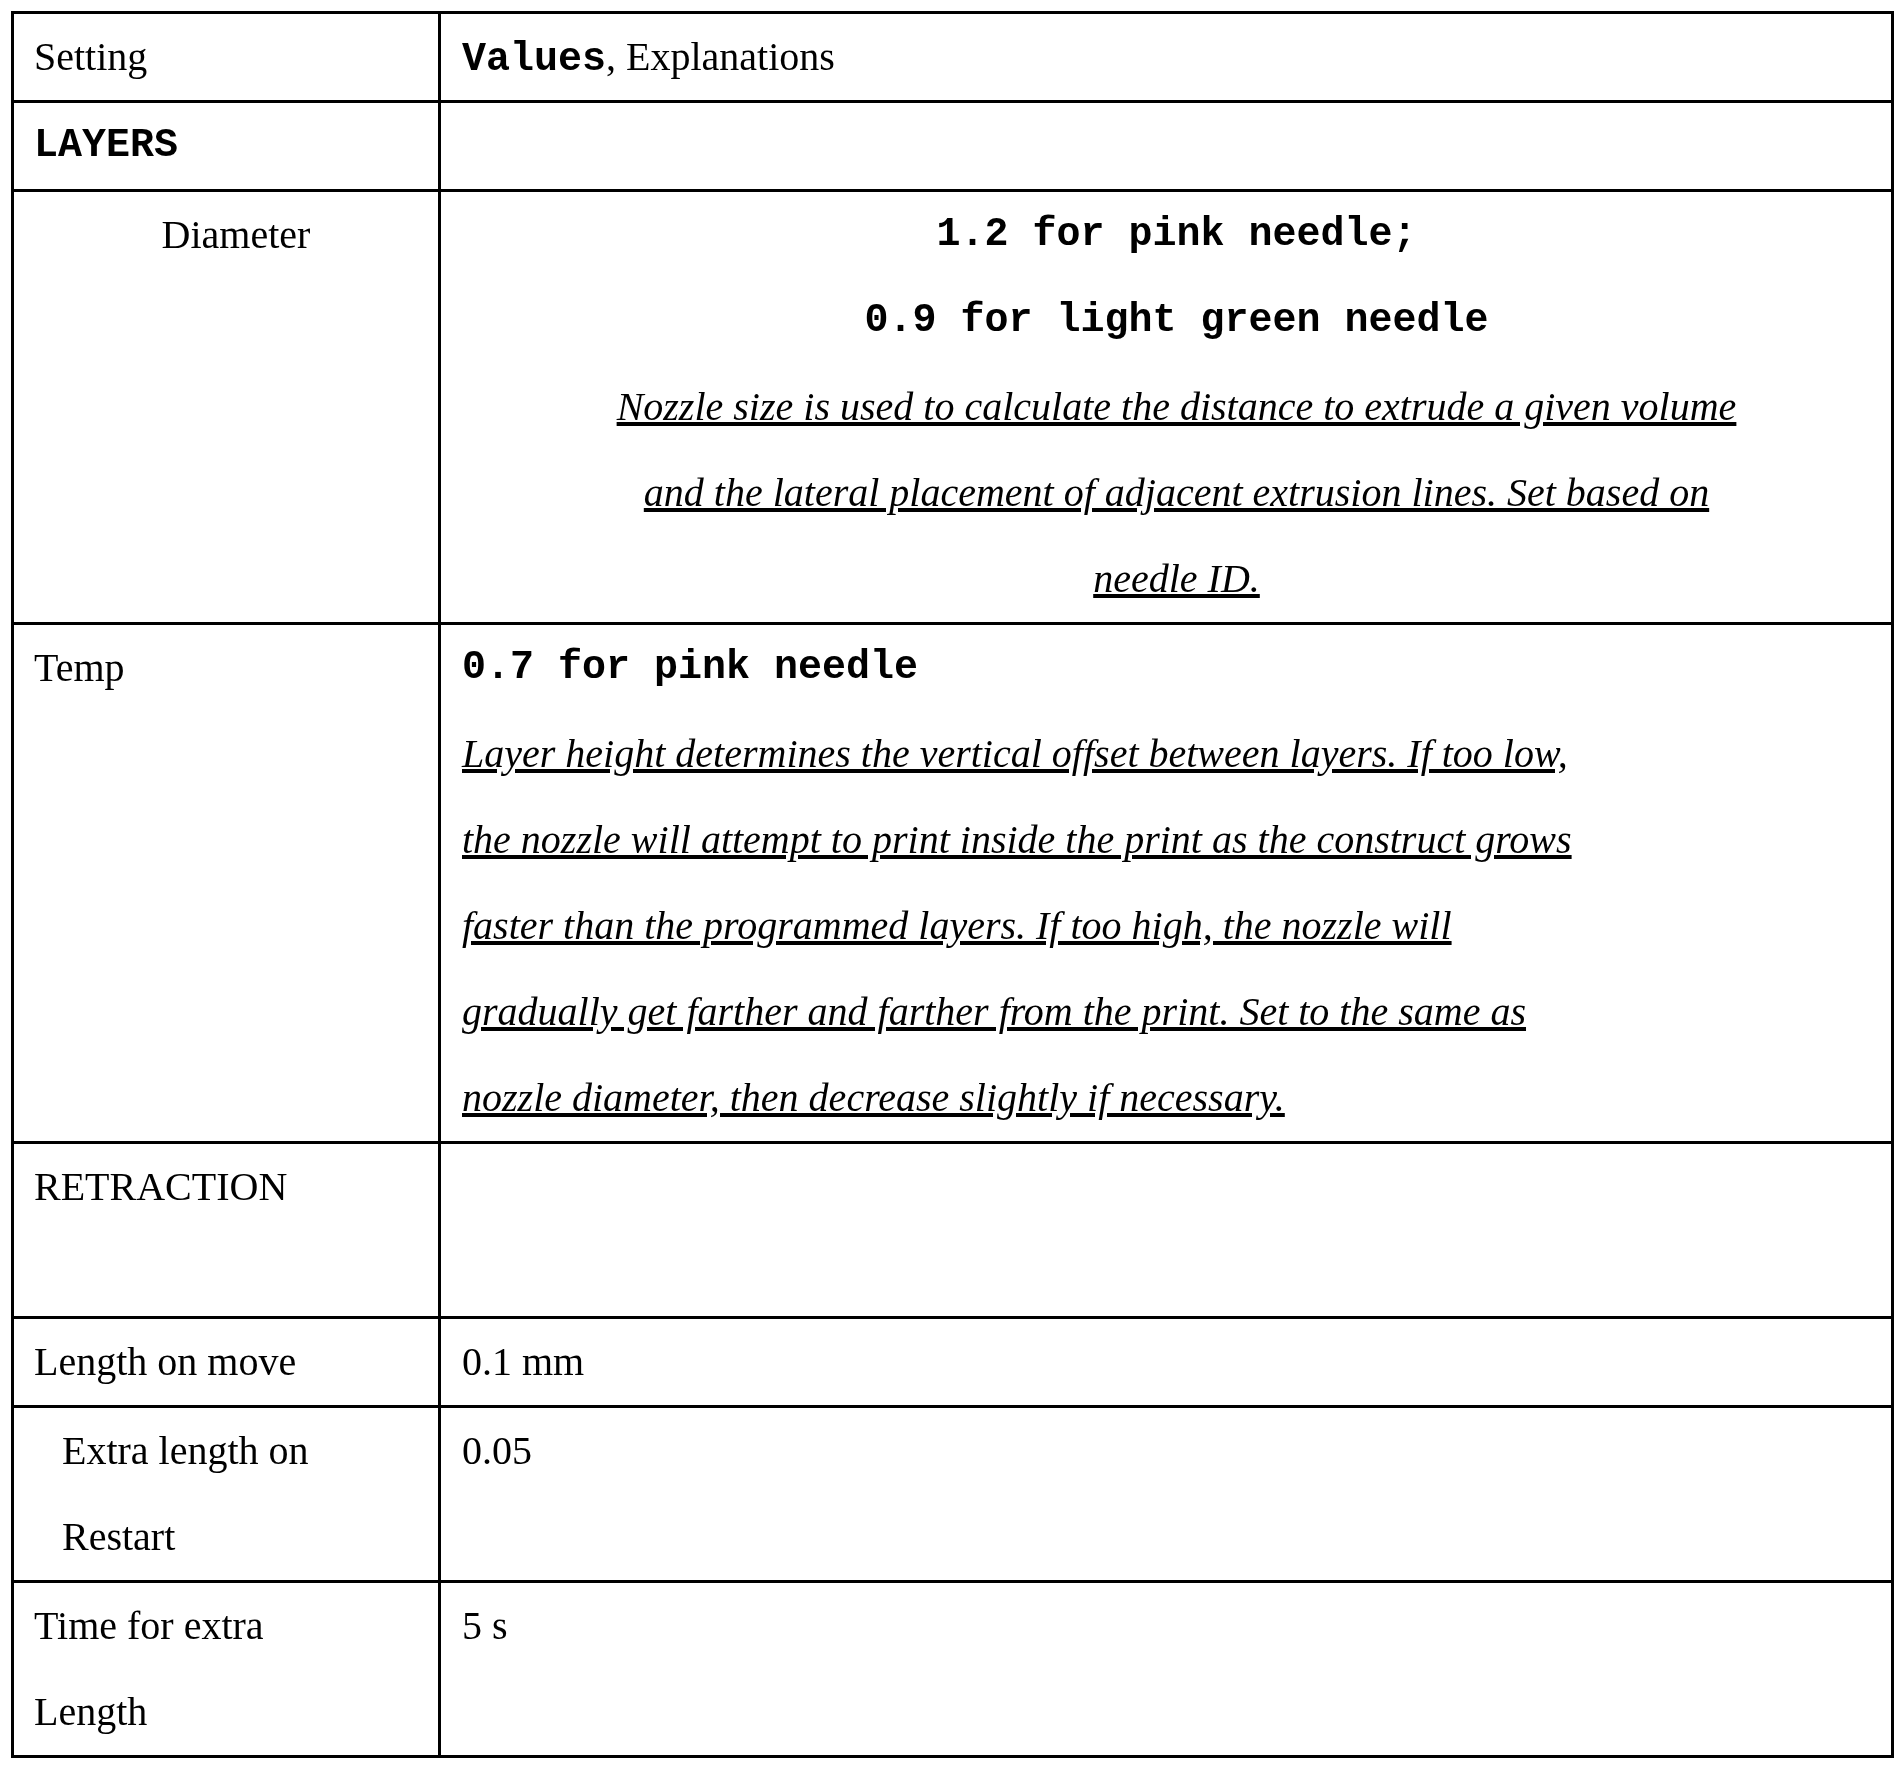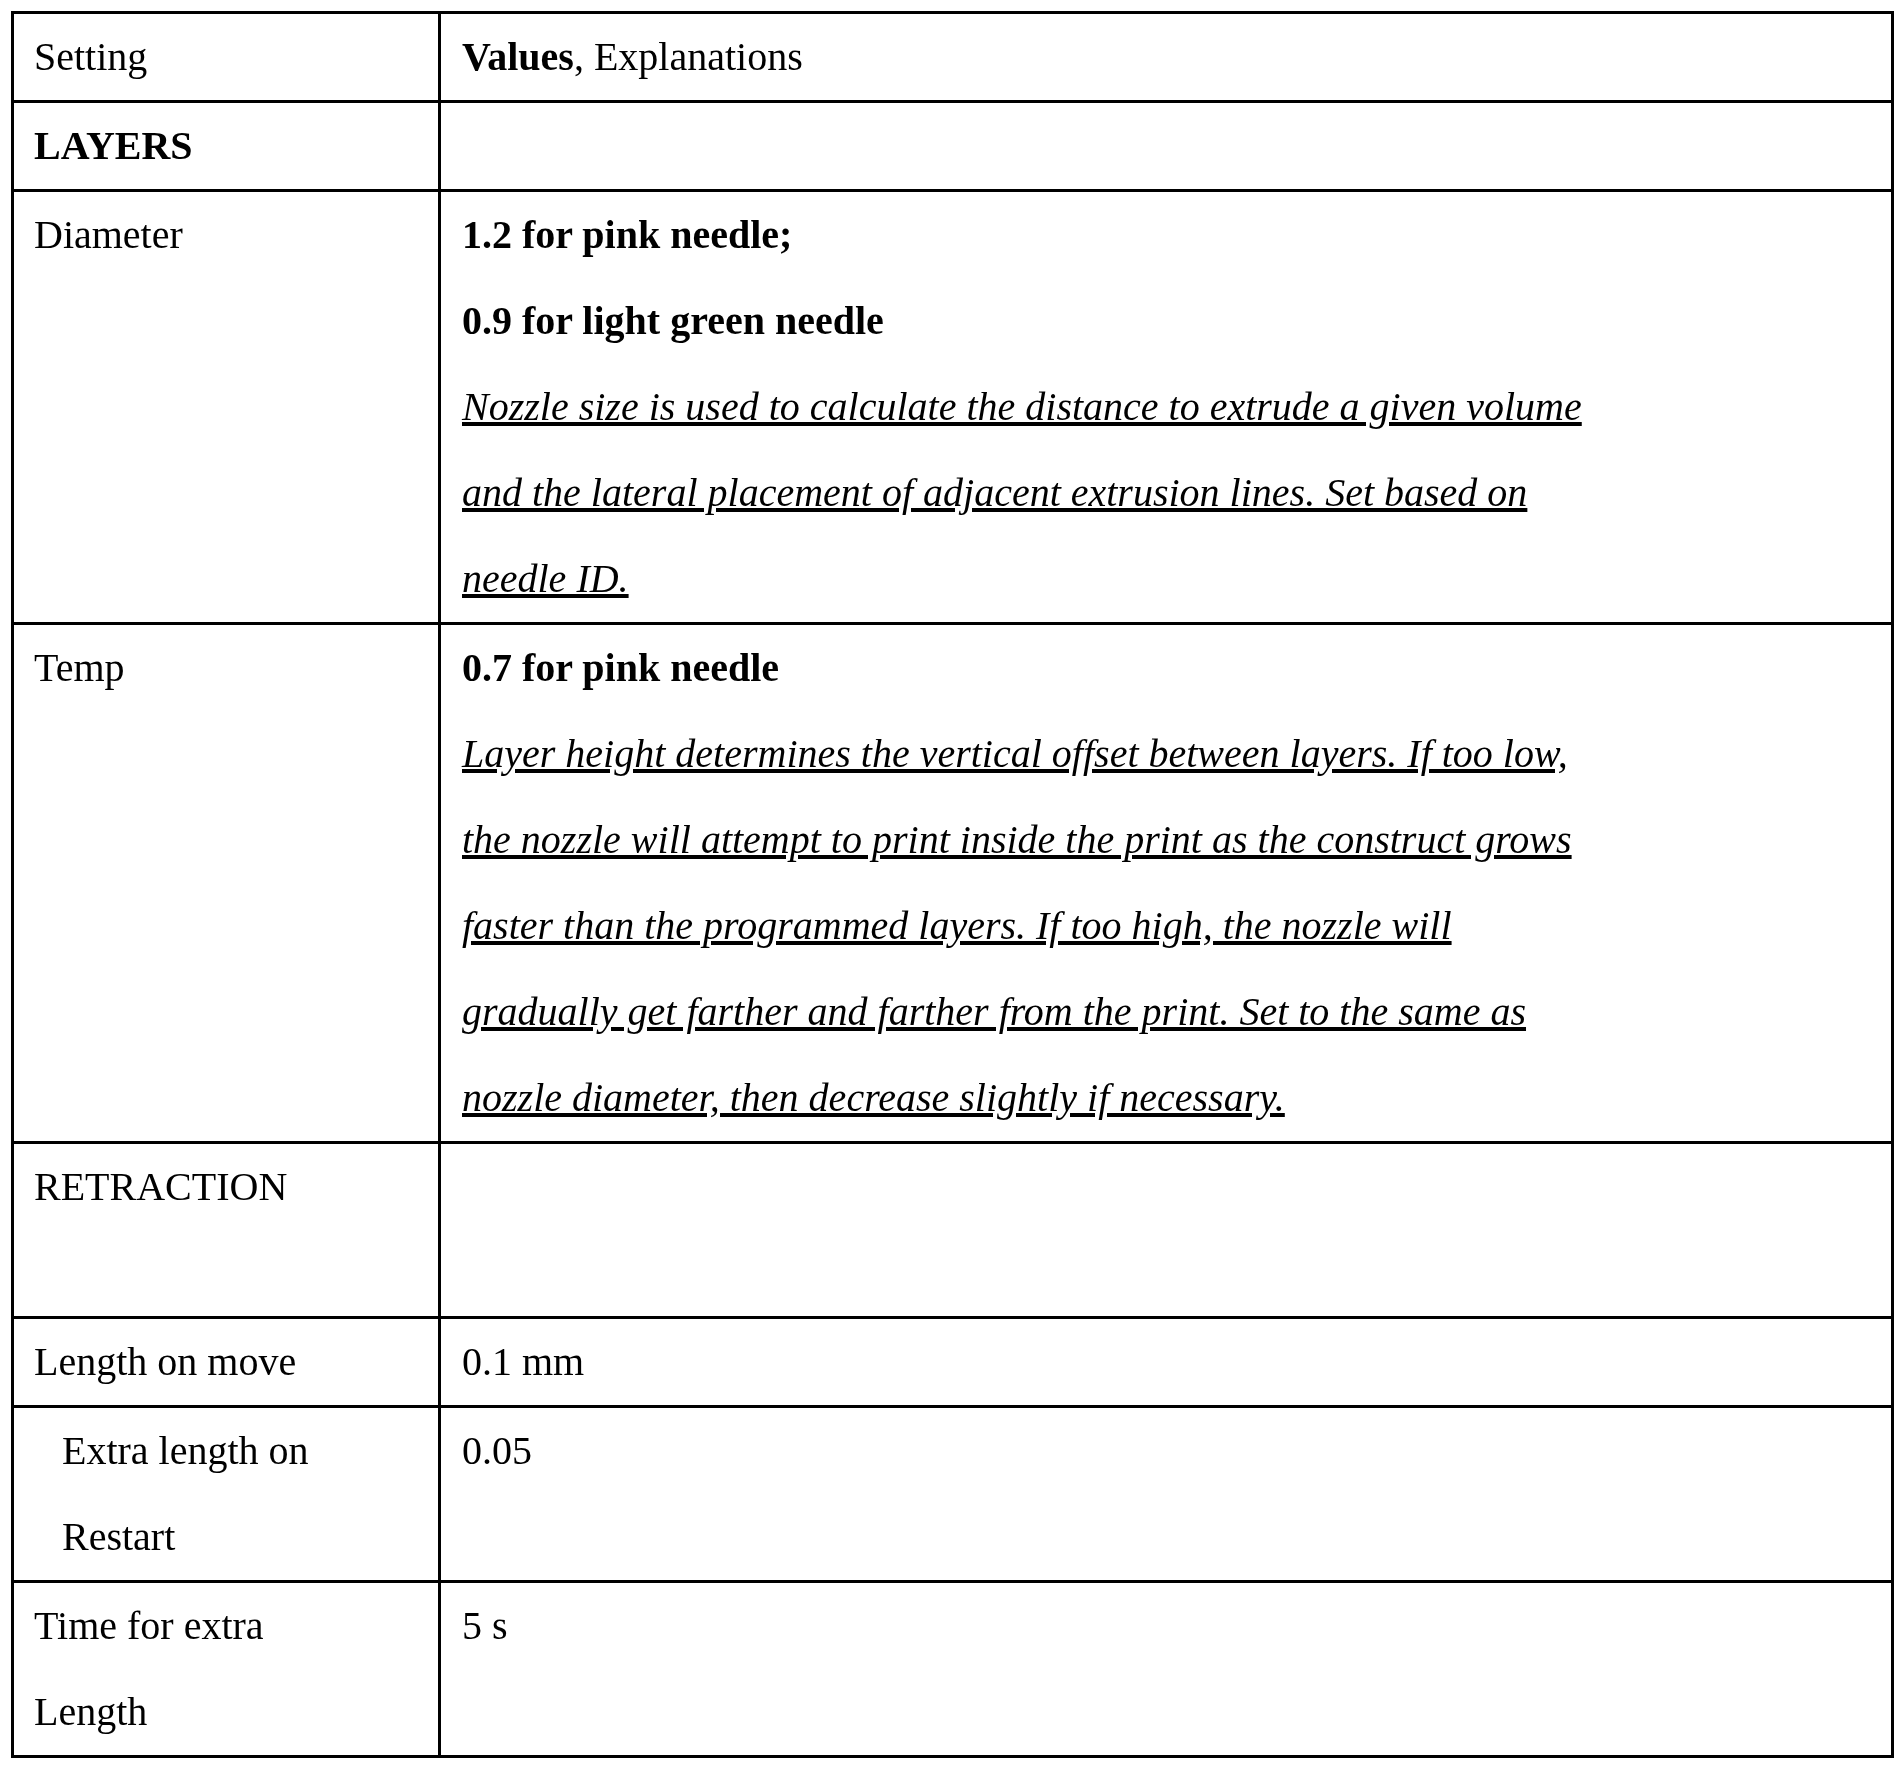--- a/index.html
+++ b/index.html
@@ -29,25 +29,25 @@
     padding: 0 0 0 20px;
     font-size: 40px;
     line-height: 86px;
     white-space: nowrap;
     overflow: hidden;
   }
   .col-setting { width: 427px; }
   .col-values { width: 1453px; }
   .settings-table td.values-cell { padding-left: 21px; }
   .line { display: block; height: 86px; }
-  .b { font-weight: bold; }
+  .b { font-weight: bold; font-family: Liberation Mono, monospace; }
   .i { font-style: italic; text-decoration: underline; }
   .row-header td { height: 85px; }
   .row-layers td { height: 86px; }
-  .row-diameter td { height: 430px; }
+  .row-diameter td { height: 430px; text-align: center; }
   .row-temp td { height: 516px; }
   .row-retraction td { height: 172px; border-radius: 11px; }
   .row-lengthmove td { height: 86px; }
   .row-extralength td { height: 172px; padding-left: 48px; }
   .row-timeextra td { height: 172px; }
 </style>
 </head>
 <body>
 
 <table class="settings-table">

